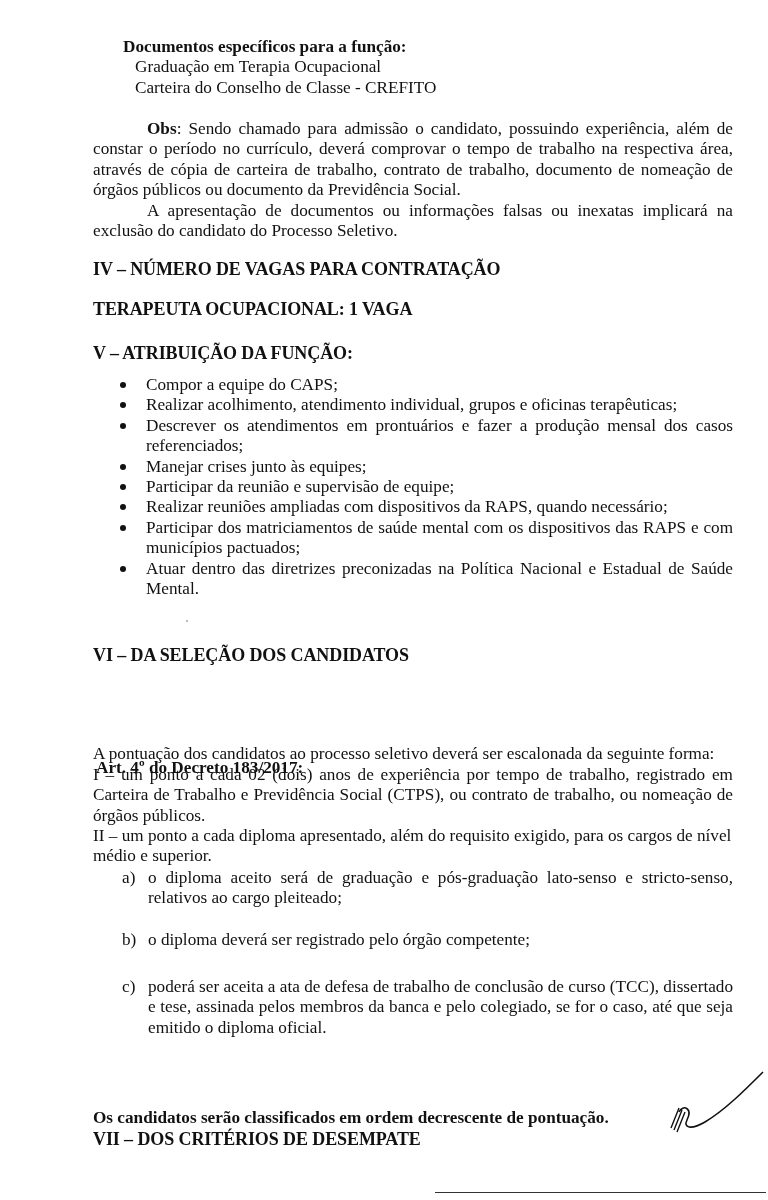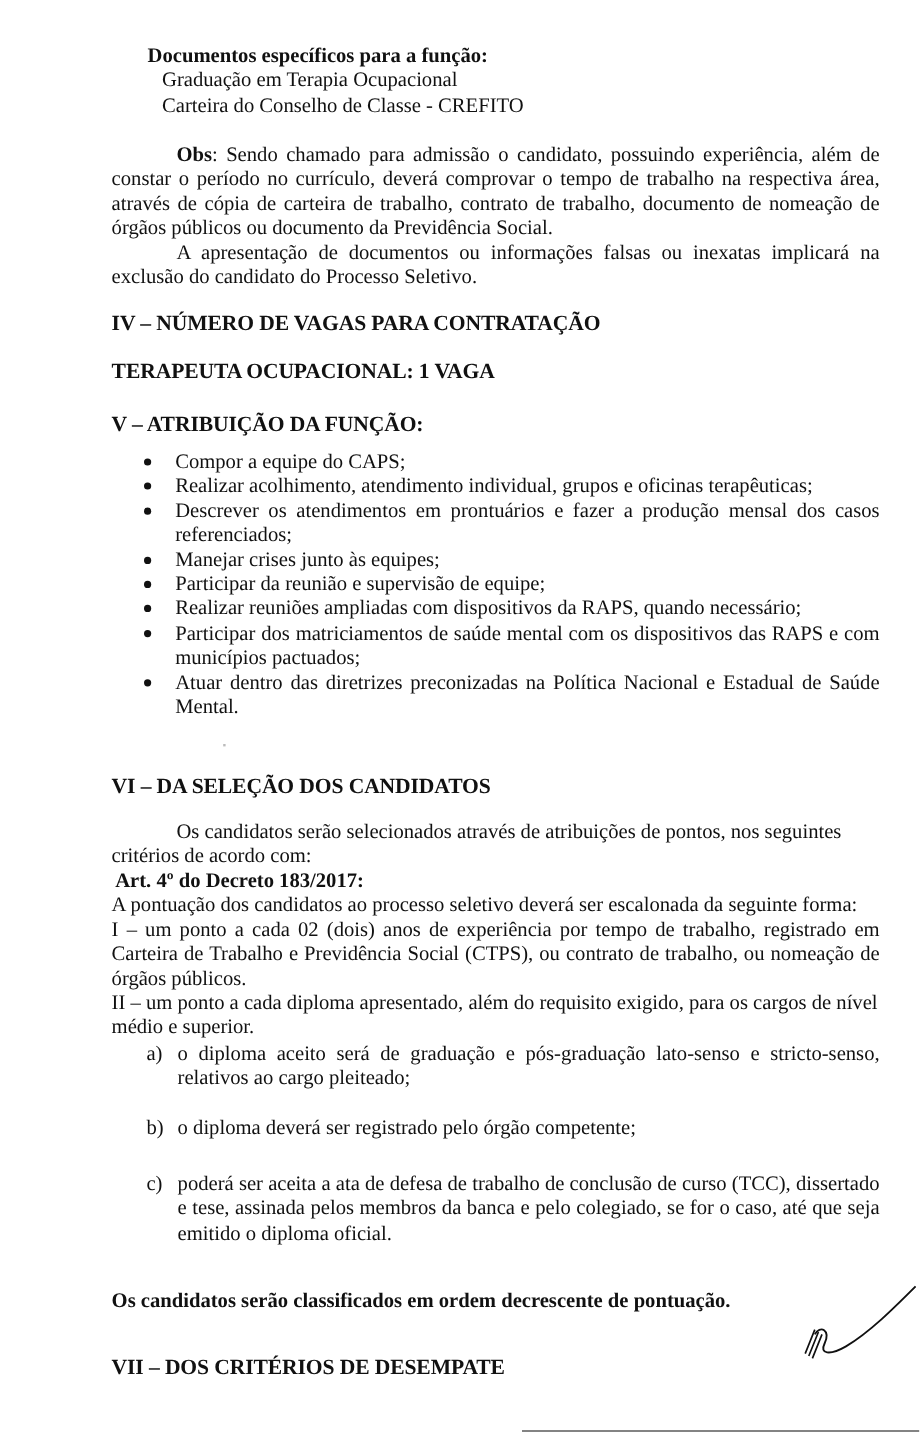--- a/index.html
+++ b/index.html
@@ -3,21 +3,21 @@
 <meta charset="utf-8">
 <style>
   html, body { margin: 0; padding: 0; background: #ffffff; }
   body {
     width: 768px; height: 1200px; position: relative; overflow: hidden;
     font-family: "Liberation Serif", "DejaVu Serif", serif;
     color: #111111;
   }
   .page { position: absolute; left: 0; top: 0; width: 768px; height: 1180px; }
   .blk { position: absolute; left: 93px; width: 640px; font-size: 17.2px; line-height: 20.4px; }
-  .bold { font-weight: bold; }
+  .bold { font-weight: bold; margin-top: 34px; }
   .just { text-align: justify; }
   .ind { text-indent: 54px; }
   .h { font-weight: bold; font-size: 18px; letter-spacing: -0.1px; }
   .docs .l1 { padding-left: 30px; font-weight: bold; }
   .docs .l2 { padding-left: 42px; }
   ul.bullets { list-style: none; margin: 0; padding: 0; }
   ul.bullets li { position: relative; padding-left: 53px; text-align: justify; }
   ul.bullets li .dot {
     position: absolute; left: 27px; top: 7px; width: 6px; height: 6px;
     border-radius: 50%; background: #111;
@@ -59,21 +59,20 @@
       <li><span class="dot"></span><span>Realizar reuniões ampliadas com dispositivos da RAPS, quando necessário;</span></li>
       <li><span class="dot"></span><span>Participar dos matriciamentos de saúde mental com os dispositivos das RAPS e com municípios pactuados;</span></li>
       <li><span class="dot"></span><span>Atuar dentro das diretrizes preconizadas na Política Nacional e Estadual de Saúde Mental.</span></li>
     </ul>
   </div>
 
   <div class="speck"></div>
 
   <div class="blk h" style="top:645px;">VI – DA SELEÇÃO DOS CANDIDATOS</div>
 
-  <div class="blk ind" style="top:683px;">Os candidatos serão selecionados através de atribuições de pontos, nos seguintes critérios de acordo com:</div>
   <div class="blk bold" style="top:724px; padding-left:3px;">Art. 4º do Decreto 183/2017:</div>
   <div class="blk" style="top:744px;">A pontuação dos candidatos ao processo seletivo deverá ser escalonada da seguinte forma:</div>
   <div class="blk just" style="top:765px;">I – um ponto a cada 02 (dois) anos de experiência por tempo de trabalho, registrado em Carteira de Trabalho e Previdência Social (CTPS), ou contrato de trabalho, ou nomeação de órgãos públicos.</div>
   <div class="blk" style="top:826px;">II – um ponto a cada diploma apresentado, além do requisito exigido, para os cargos de nível médio e superior.</div>
 
   <div class="blk" style="top:868px;">
     <ol class="alpha">
         <li><span class="mk">a)</span><span>o diploma aceito será de graduação e pós-graduação lato-senso e stricto-senso, relativos ao cargo pleiteado;</span></li>
       </ol>
   </div>

